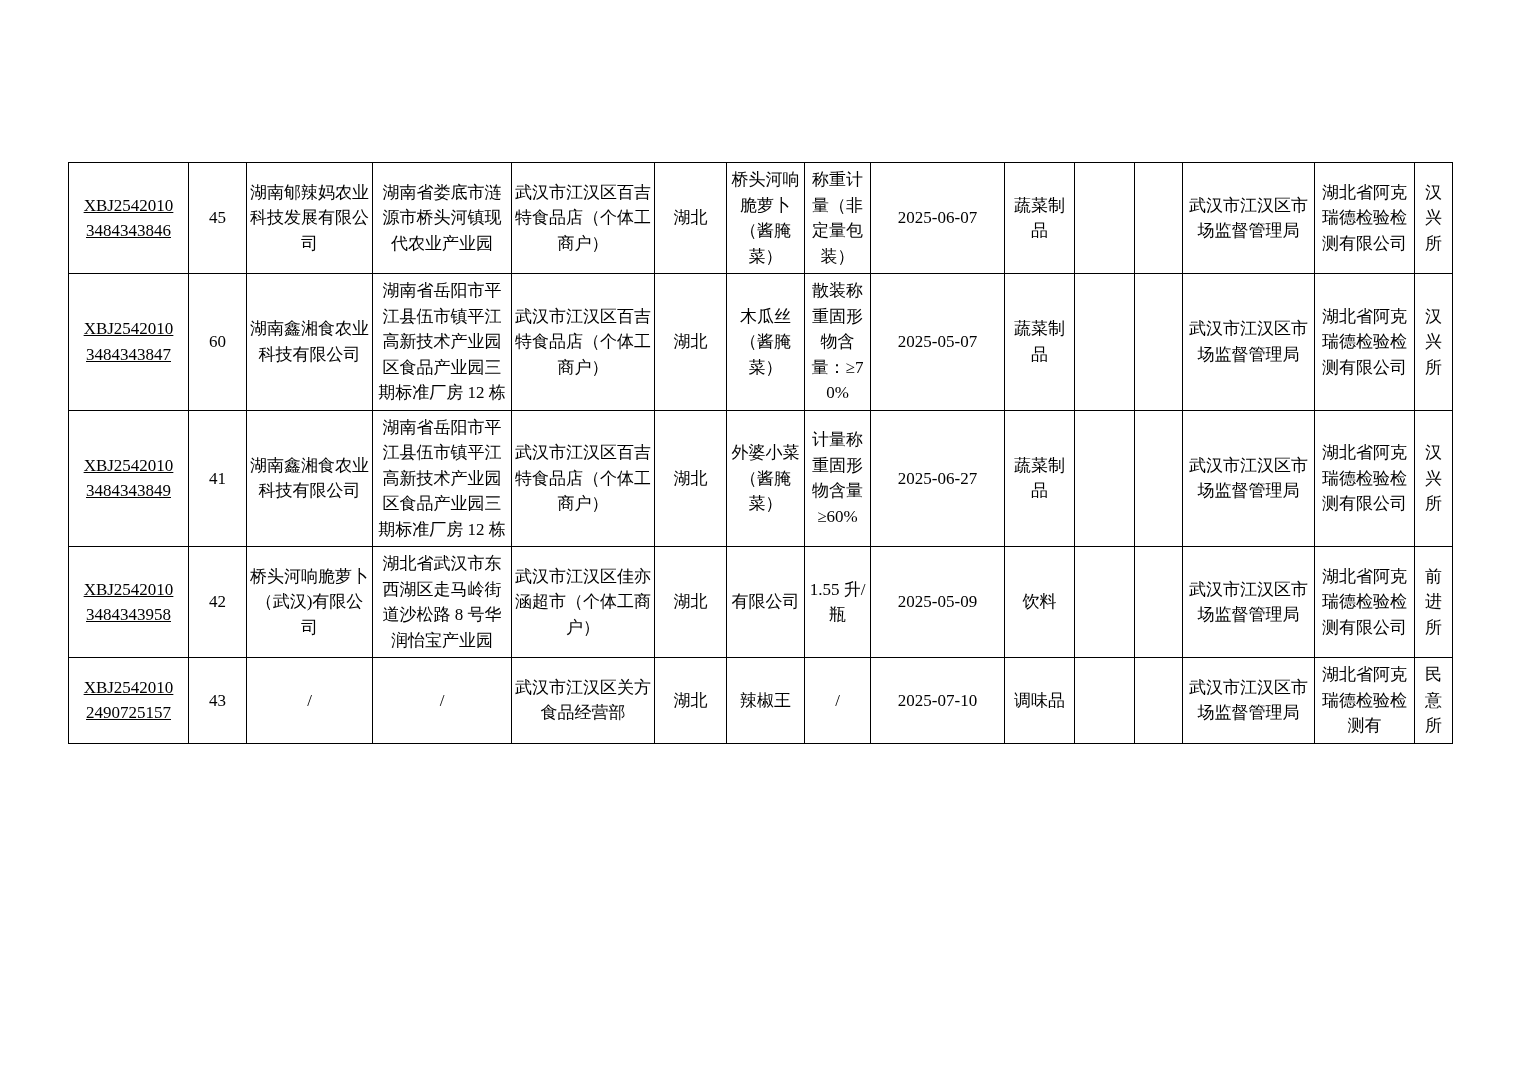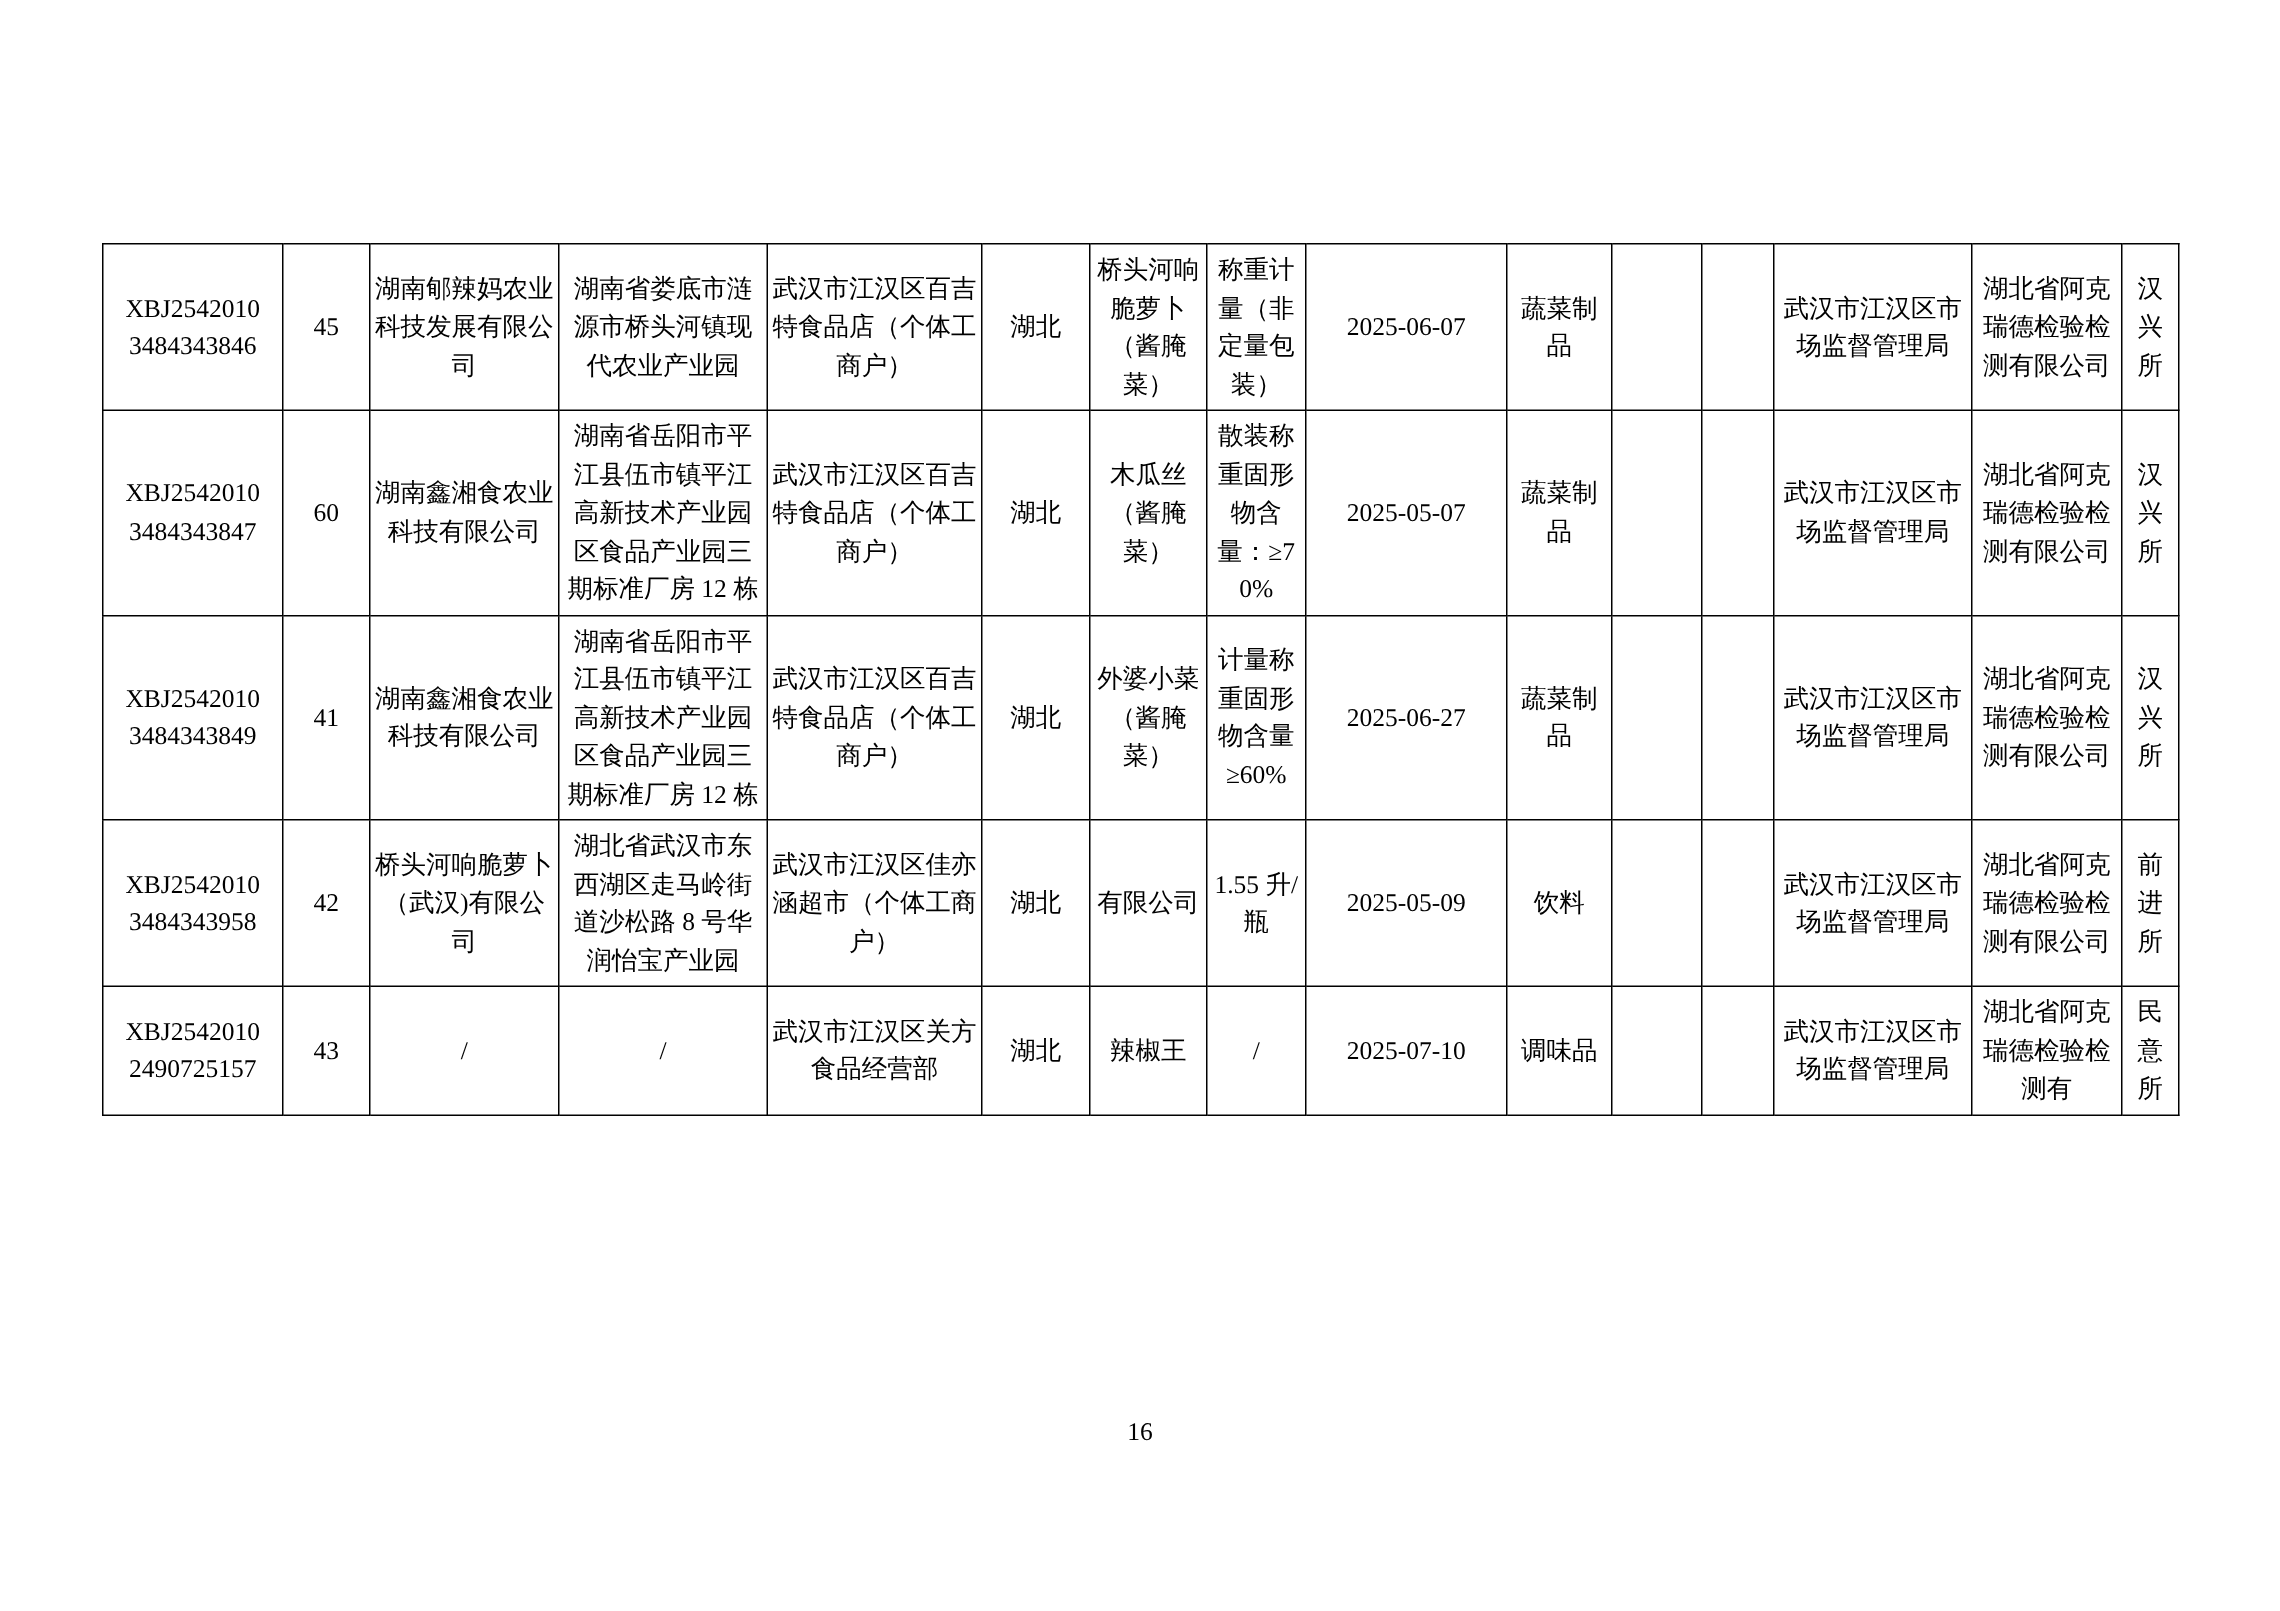--- a/index.html
+++ b/index.html
@@ -51,21 +51,21 @@
   col.c6 { width: 78px; }
   col.c7 { width: 66px; }
   col.c8 { width: 134px; }
   col.c9 { width: 70px; }
   col.c10 { width: 60px; }
   col.c11 { width: 48px; }
   col.c12 { width: 132px; }
   col.c13 { width: 100px; }
   col.c14 { width: 38px; }
 
-  td.idcell { letter-spacing: 0px; font-size: 17px; }
+  td.idcell { letter-spacing: 0px; font-size: 17px; text-decoration: underline; }
   td.narrow { font-size: 16px; }
   td.tight { font-size: 16px; line-height: 1.45; }
   td.empty { }
 
   .page-number {
     position: absolute;
     left: 0;
     top: 945px;
     width: 1520px;
     text-align: center;
@@ -185,15 +185,14 @@
           <td class="empty"></td>
           <td class="empty"></td>
           <td>武汉市江汉区市场监督管理局</td>
           <td>湖北省阿克瑞德检验检测有</td>
           <td>民意所</td>
         </tr>
       </tbody>
     </table>
   </div>
 
-  <div class="page-number">16</div>
 
 </div>
 
 </body></html>

